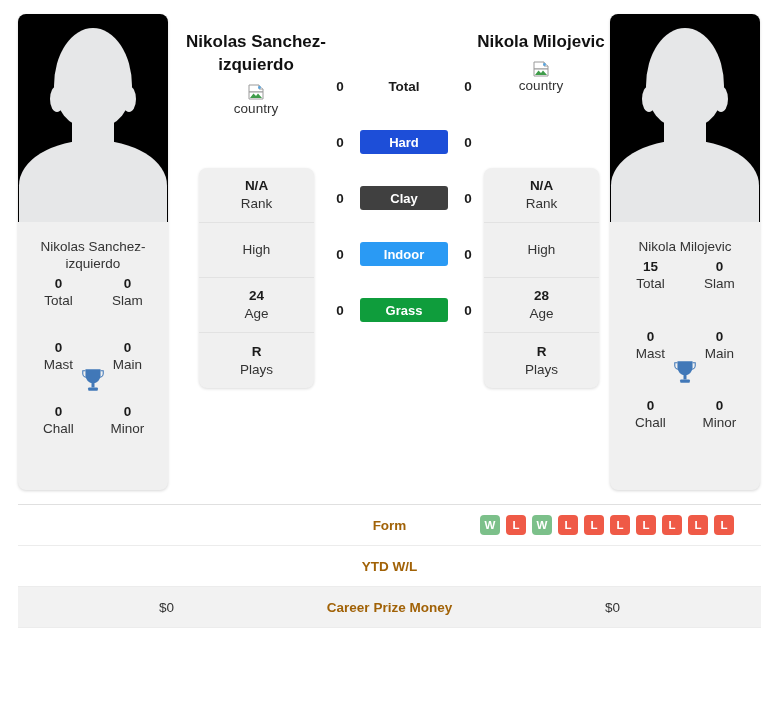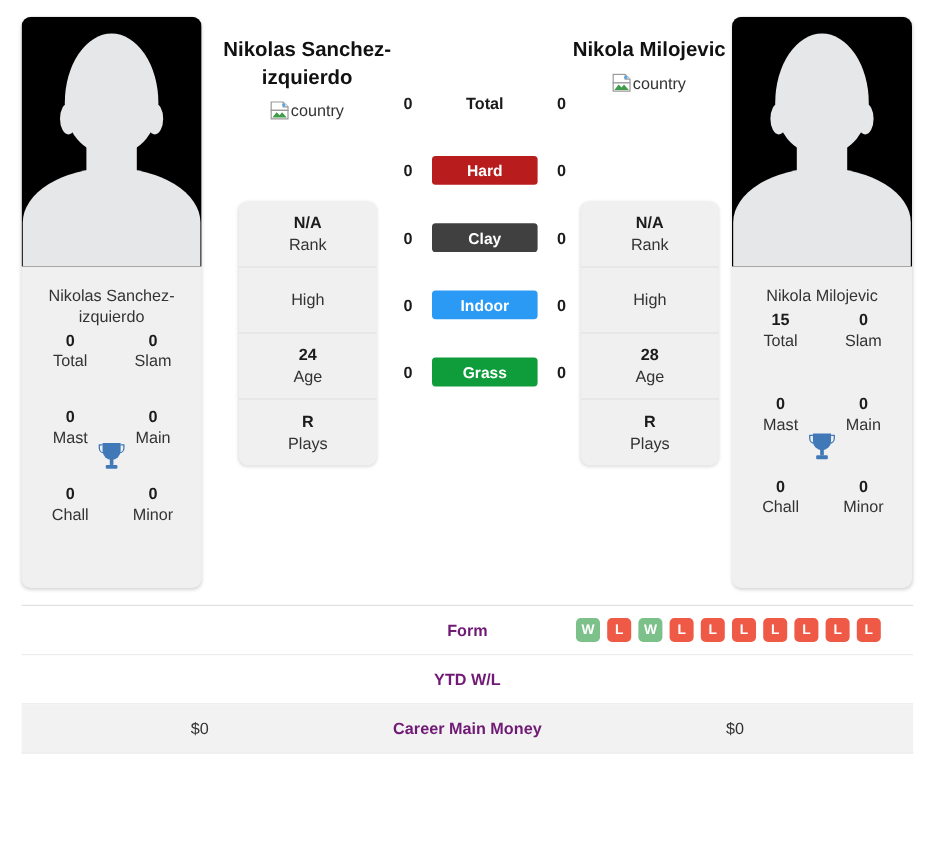--- a/index.html
+++ b/index.html
@@ -175,20 +175,21 @@
     line-height: 23px;
     color: #111111;
   }
   .country-flag {
     margin-top: 8px;
     display: inline-flex;
     align-items: center;
     gap: 1px;
     font-size: 13.5px;
     color: #333333;
+    flex-direction: column;
   }
   .broken-img {
     width: 16px; height: 16px;
     position: relative;
     display: inline-block;
     vertical-align: middle;
   }
 
   
   .surfaces {
@@ -258,21 +259,21 @@
     width: 297px;
     text-align: center;
     font-size: 13.5px;
     color: #333333;
   }
   .tcell-mid {
     flex: 1;
     text-align: center;
     font-size: 13.5px;
     font-weight: bold;
-    color: #701a75;
+    color: #a16207;
   }
   .form-badges {
     width: 297px;
     display: flex;
     align-items: center;
     gap: 6px;
     padding-left: 16px;
   }
   .badge {
     width: 20px; height: 20px;
@@ -447,21 +448,21 @@
     </div>
 
     <div class="surfaces">
       <div class="surface-row">
         <span class="sc">0</span>
         <span class="bar plain">Total</span>
         <span class="sc">0</span>
       </div>
       <div class="surface-row">
         <span class="sc">0</span>
-        <span class="bar" id="bar-hard" style="background: #b91c1c;">Hard</span>
+        <span class="bar" id="bar-hard" style="background: #1d4ed8;">Hard</span>
         <span class="sc">0</span>
       </div>
       <div class="surface-row">
         <span class="sc">0</span>
         <span class="bar" id="bar-clay" style="background: #404040;">Clay</span>
         <span class="sc">0</span>
       </div>
       <div class="surface-row">
         <span class="sc">0</span>
         <span class="bar" id="bar-indoor" style="background: rgb(42, 154, 244);">Indoor</span>
@@ -498,18 +499,18 @@
 
 
     <div class="trow">
       <div class="tcell-left"></div>
       <div class="tcell-mid">YTD W/L</div>
       <div class="tcell-right"></div>
     </div>
 
     <div class="trow shaded">
       <div class="tcell-left">$0</div>
-      <div class="tcell-mid">Career Main Money</div>
+      <div class="tcell-mid">Career Prize Money</div>
       <div class="tcell-right">$0</div>
     </div>
 
   </div>
 </div>
 
 </body></html>

